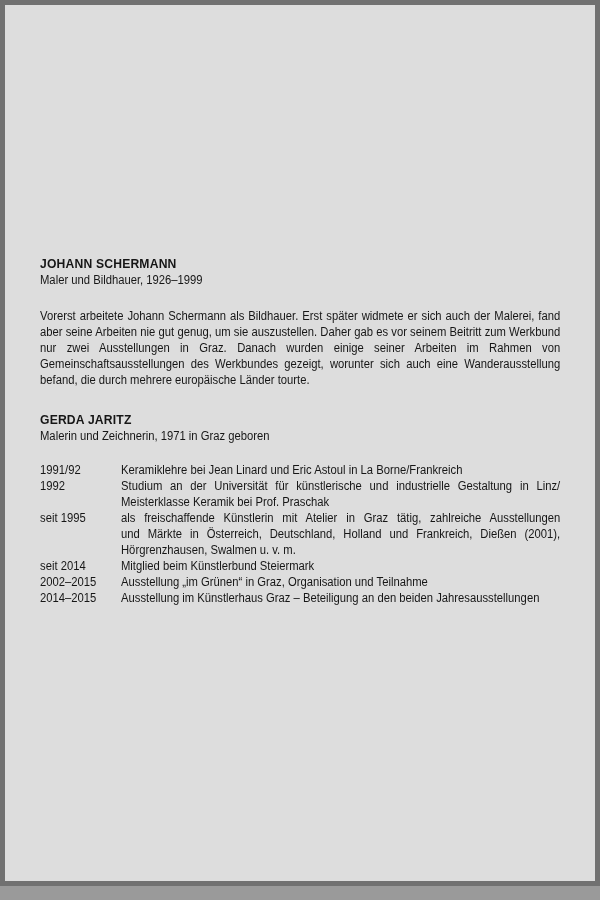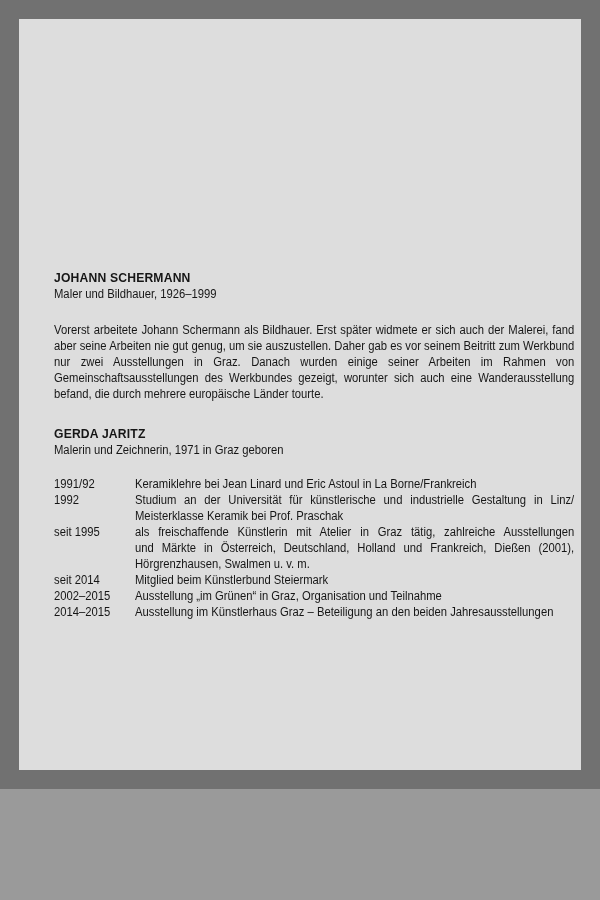--- a/index.html
+++ b/index.html
@@ -3,24 +3,24 @@
 <meta charset="utf-8">
 <style>
   html, body {
     margin: 0;
     padding: 0;
     background: #9a9a9a;
   }
   .screen {
     position: relative;
     width: 600px;
-    height: 789px;
+    height: 886px;
     box-sizing: border-box;
     background: #717171;
-    padding: 19px;
+    padding: 5px;
     font-family: "Liberation Sans", "DejaVu Sans", sans-serif;
   }
   .page {
     position: relative;
     width: 100%;
     height: 100%;
     box-sizing: border-box;
     background: #dddddd;
     overflow: hidden;
   }

